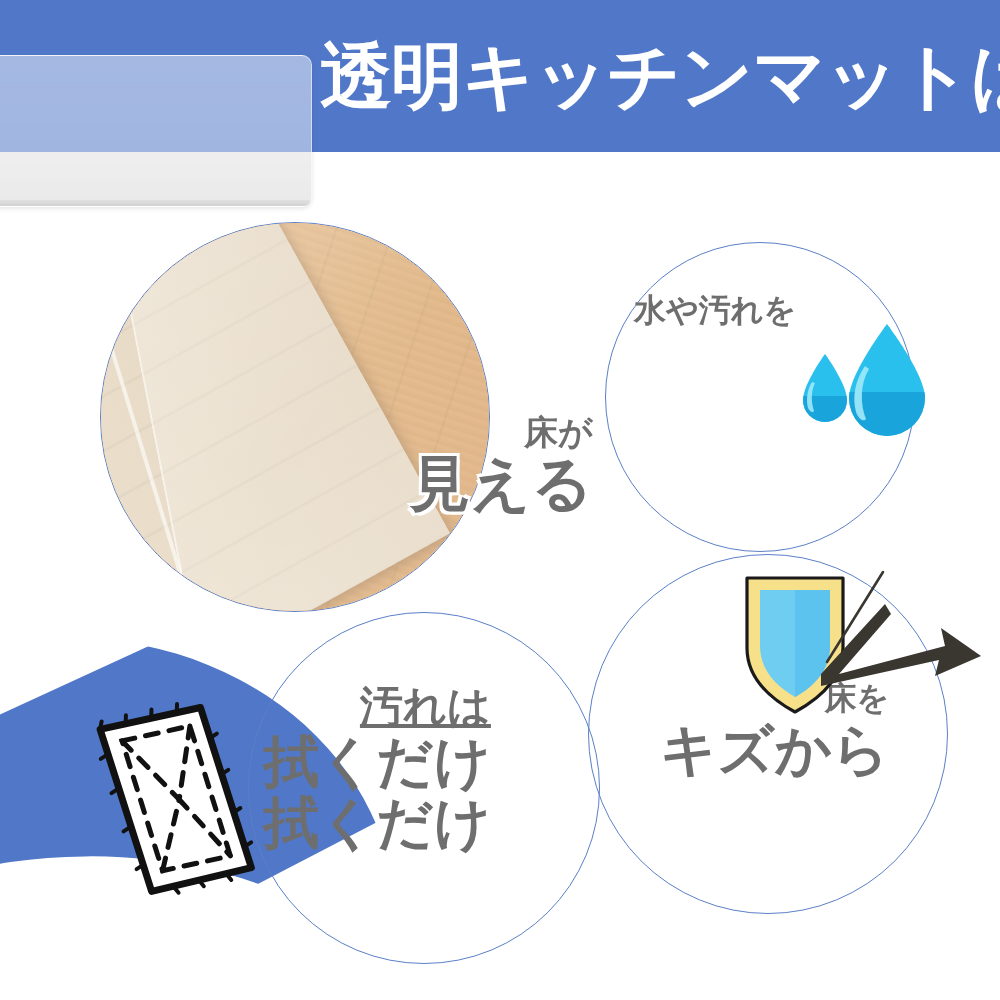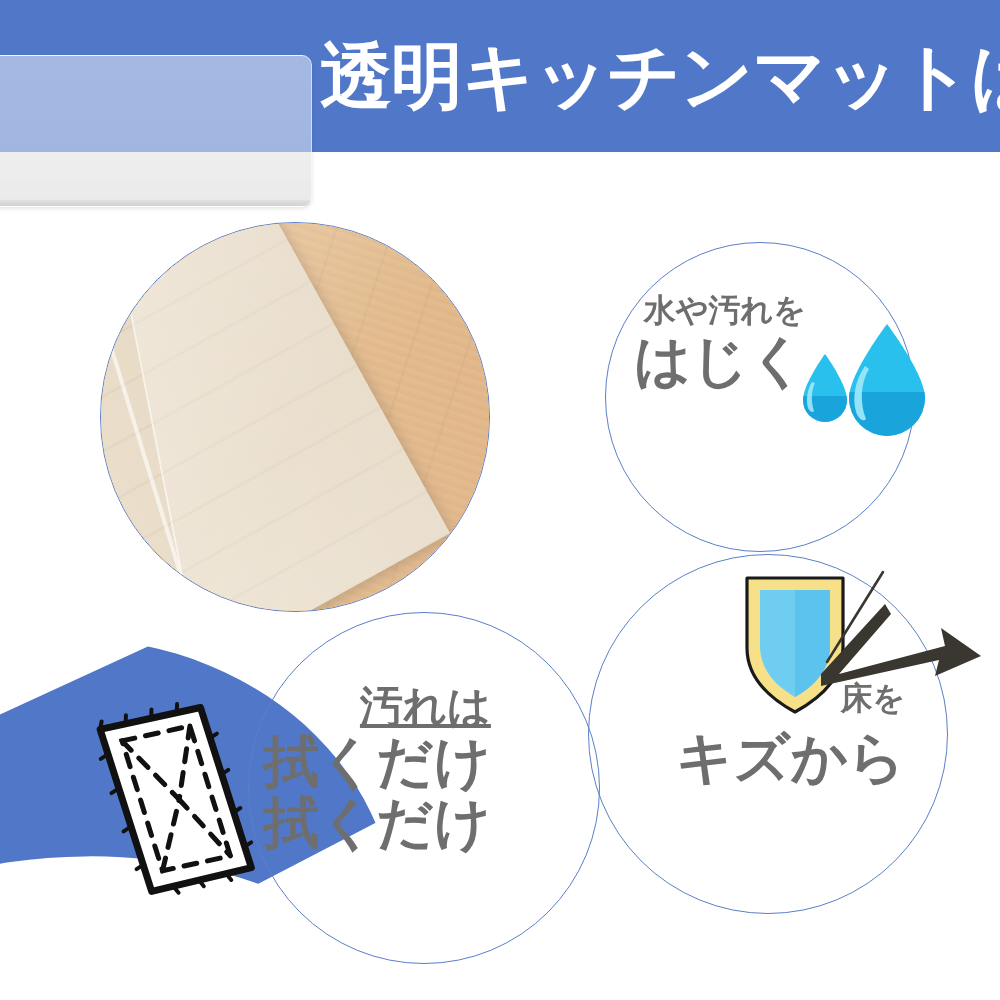--- a/index.html
+++ b/index.html
@@ -206,24 +206,24 @@
   #label-repel .label-small { font-size: 32px; }
   #label-repel .label-big { font-size: 56px; margin-top: 3px; }
 
   #label-wipe {
     left: 256px; top: 684px;
   }
   #label-wipe .label-small { font-size: 43px; text-decoration: underline; }
   #label-wipe .label-big { font-size: 56px; margin-top: 2px; margin-left: 7px; }
 
   #label-protect {
-    left: 676px; top: 682px;
+    left: 660px; top: 682px;
   }
   #label-protect .label-small { font-size: 32px; }
-  #label-protect .label-big { font-size: 56px; margin-top: 12px; }
+  #label-protect .label-big { font-size: 56px; margin-top: 4px; }
 
   
   .drops {
     position: absolute;
     left: 795px; top: 312px;
     width: 140px; height: 125px;
   }
 
   
   .shield-wrap {
@@ -255,26 +255,29 @@
 
   <div class="circle" id="circle-visible">
     <div class="floor-photo">
       <div class="floor-wood"></div>
       <div class="floor-cabinet"></div>
       <div class="floor-mat-overlay"></div>
       <div class="floor-mat-edge"></div>
     </div>
   </div>
 
+  <div class="label-block" id="label-visible">
+    <span class="label-small">床が</span>
+    <span class="label-big">見える</span>
+  </div>
 
   <div class="circle" id="circle-repel"></div>
 
   <div class="label-block" id="label-repel">
     <span class="label-small">水や汚れを</span>
-    <span class="label-big">はじく</span>
   </div>
 
   <div class="drops">
     <svg width="140" height="125" viewBox="0 0 140 125">
 
       <defs>
         <clipPath id="clipSmall">
           <path d="M30 42 C30 42 8 72 8 88 A22 22 0 0 0 52 88 C52 72 30 42 30 42 Z"></path>
         </clipPath>
         <clipPath id="clipBig">

